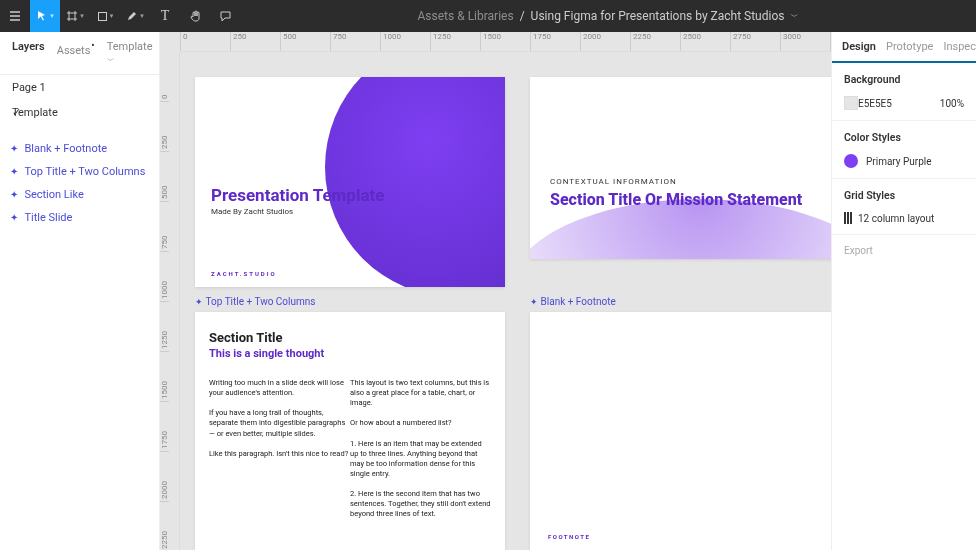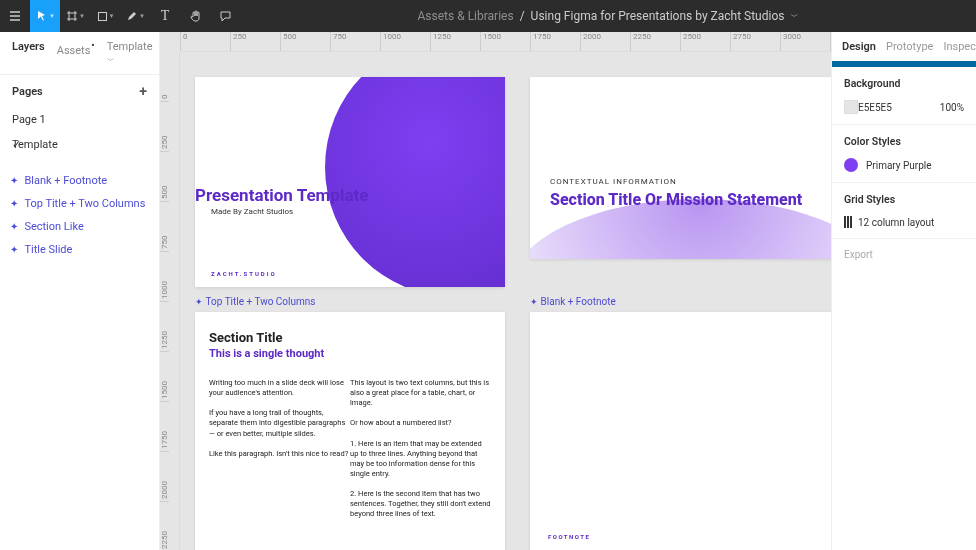--- a/index.html
+++ b/index.html
@@ -33,40 +33,40 @@
   .rh-tick { width: 50px; flex-shrink: 0; border-left: 1px solid #ccc; padding-left: 2px; white-space: nowrap; overflow: hidden; }
   .ruler-v { position: absolute; left: 0; top: 20px; bottom: 0; width: 20px; background: #e5e5e5; border-right: 1px solid #ddd; font-size: 8px; color: #888; }
   .rv-tick { height: 50px; border-top: 1px solid #ccc; writing-mode: vertical-lr; transform: rotate(180deg); padding-top: 2px; }
   .canvas { position: absolute; left: 20px; top: 20px; right: 0; bottom: 0; }
   .frame { position: absolute; background: #fff; box-shadow: 0 1px 3px rgba(0,0,0,.1); }
   .frame-label { position: absolute; top: -16px; left: 0; font-size: 10px; color: #4b4bd6; display: flex; align-items: center; gap: 3px; }
   .frame-label::before { content: "✦"; font-size: 9px; }
   
   #f1 { left: 15px; top: 25px; width: 310px; height: 210px; overflow: hidden; }
   #f1 .blob { position: absolute; right: -80px; top: -40px; width: 260px; height: 260px; border-radius: 50%; background: radial-gradient(circle at 40% 40%, #7e3ff2, #5d2ac7); }
-  #f1 .title { position: absolute; left: 0; top: 108px; font-size: 17px; font-weight: 700; color: #5d2ac7; }
+  #f1 .title { position: absolute; left: 16px; top: 108px; font-size: 17px; font-weight: 700; color: #5d2ac7; }
   #f1 .sub { position: absolute; left: 16px; top: 130px; font-size: 8px; color: #333; }
   #f1 .brand { position: absolute; left: 16px; bottom: 10px; font-size: 6px; letter-spacing: 2px; color: #5d2ac7; font-weight: 700; }
   
   #f2 { left: 350px; top: 25px; width: 310px; height: 182px; overflow: hidden; }
   #f2 .blob2 { position: absolute; left: -20px; bottom: -120px; width: 380px; height: 180px; border-radius: 50%; background: radial-gradient(ellipse at top, rgba(125,60,230,.55), rgba(125,60,230,0)); }
   #f2 .kicker { position: absolute; left: 20px; top: 100px; font-size: 8px; letter-spacing: 1px; color: #333; }
   #f2 .sect { position: absolute; left: 20px; top: 114px; font-size: 16px; font-weight: 800; color: #5d2ac7; line-height: 1.15; }
   
   #f3 { left: 15px; top: 260px; width: 310px; height: 240px; padding: 18px 14px; font-size: 7.5px; color: #222; }
   #f3 .k2 { font-size: 13px; font-weight: 700; display: block; }
   #f3 .t2 { font-size: 11px; font-weight: 700; color: #5d2ac7; margin-top: 2px; margin-bottom: 18px; display: block; }
   #f3 .cols { display: flex; gap: 0; }
   #f3 .col { flex: 1; }
   #f3 p { margin-bottom: 10px; line-height: 1.35; }
   
   #f4 { left: 350px; top: 260px; width: 310px; height: 240px; }
   #f4 .foot { position: absolute; left: 18px; bottom: 12px; font-size: 6px; letter-spacing: 1.5px; color: #5d2ac7; font-weight: 700; }
   .right-panel { width: 145px; border-left: 1px solid #eee; background: #fff; padding: 0; }
-  .rp-tabs { display: flex; gap: 10px; padding: 8px 10px; font-size: 11px; border-bottom: 6px solid #0369a1; }
+  .rp-tabs { display: flex; gap: 10px; padding: 8px 10px; font-size: 11px; border-bottom: 2px solid #0369a1; }
   .rp-tab.active { font-weight: 600; color: #333; }
   .rp-tab { color: #999; cursor: pointer; }
   .rp-sec { padding: 10px 12px; border-bottom: 1px solid #f1f1f1; }
   .rp-lab { font-size: 10.5px; font-weight: 600; color: #333; margin-bottom: 10px; display: block; }
   .bg-row { display: flex; align-items: center; gap: 0; font-size: 10px; }
   .swatch { width: 14px; height: 14px; border: 1px solid #ddd; background: #e5e5e5; }
   .swatch.purple { background: #7e3ff2; border-radius: 50%; border: none; }
   .grid-ico { display: inline-flex; gap: 1px; margin-right: 6px; }
   .grid-ico span { width: 2px; height: 12px; background: #333; }
   .rp-item { display: flex; align-items: center; font-size: 10px; color: #333; }
@@ -128,24 +128,20 @@
     <span class="chev" style="font-size:8px">﹀</span>
   </div>
 </div>
 
 <div class="main">
   <div class="left-panel">
     <div class="lp-tabs">
       <span class="lp-tab active">Layers</span>
       <span class="lp-tab asterisk">Assets</span>
       <span class="lp-tab right"><span>Template</span> <span style="font-size:8px">﹀</span></span>
-    </div>
-    <div class="pages-hdr">
-      <span>Pages</span>
-      <span class="plus">+</span>
     </div>
     <div class="page-item">Page 1</div>
     <div class="page-item checked">Template</div>
     <div class="frame-list">
       <div class="frame-item">
           <span class="ico">✦</span>
           <span>Blank + Footnote</span>
         </div>
       <div class="frame-item">
           <span class="ico">✦</span>

